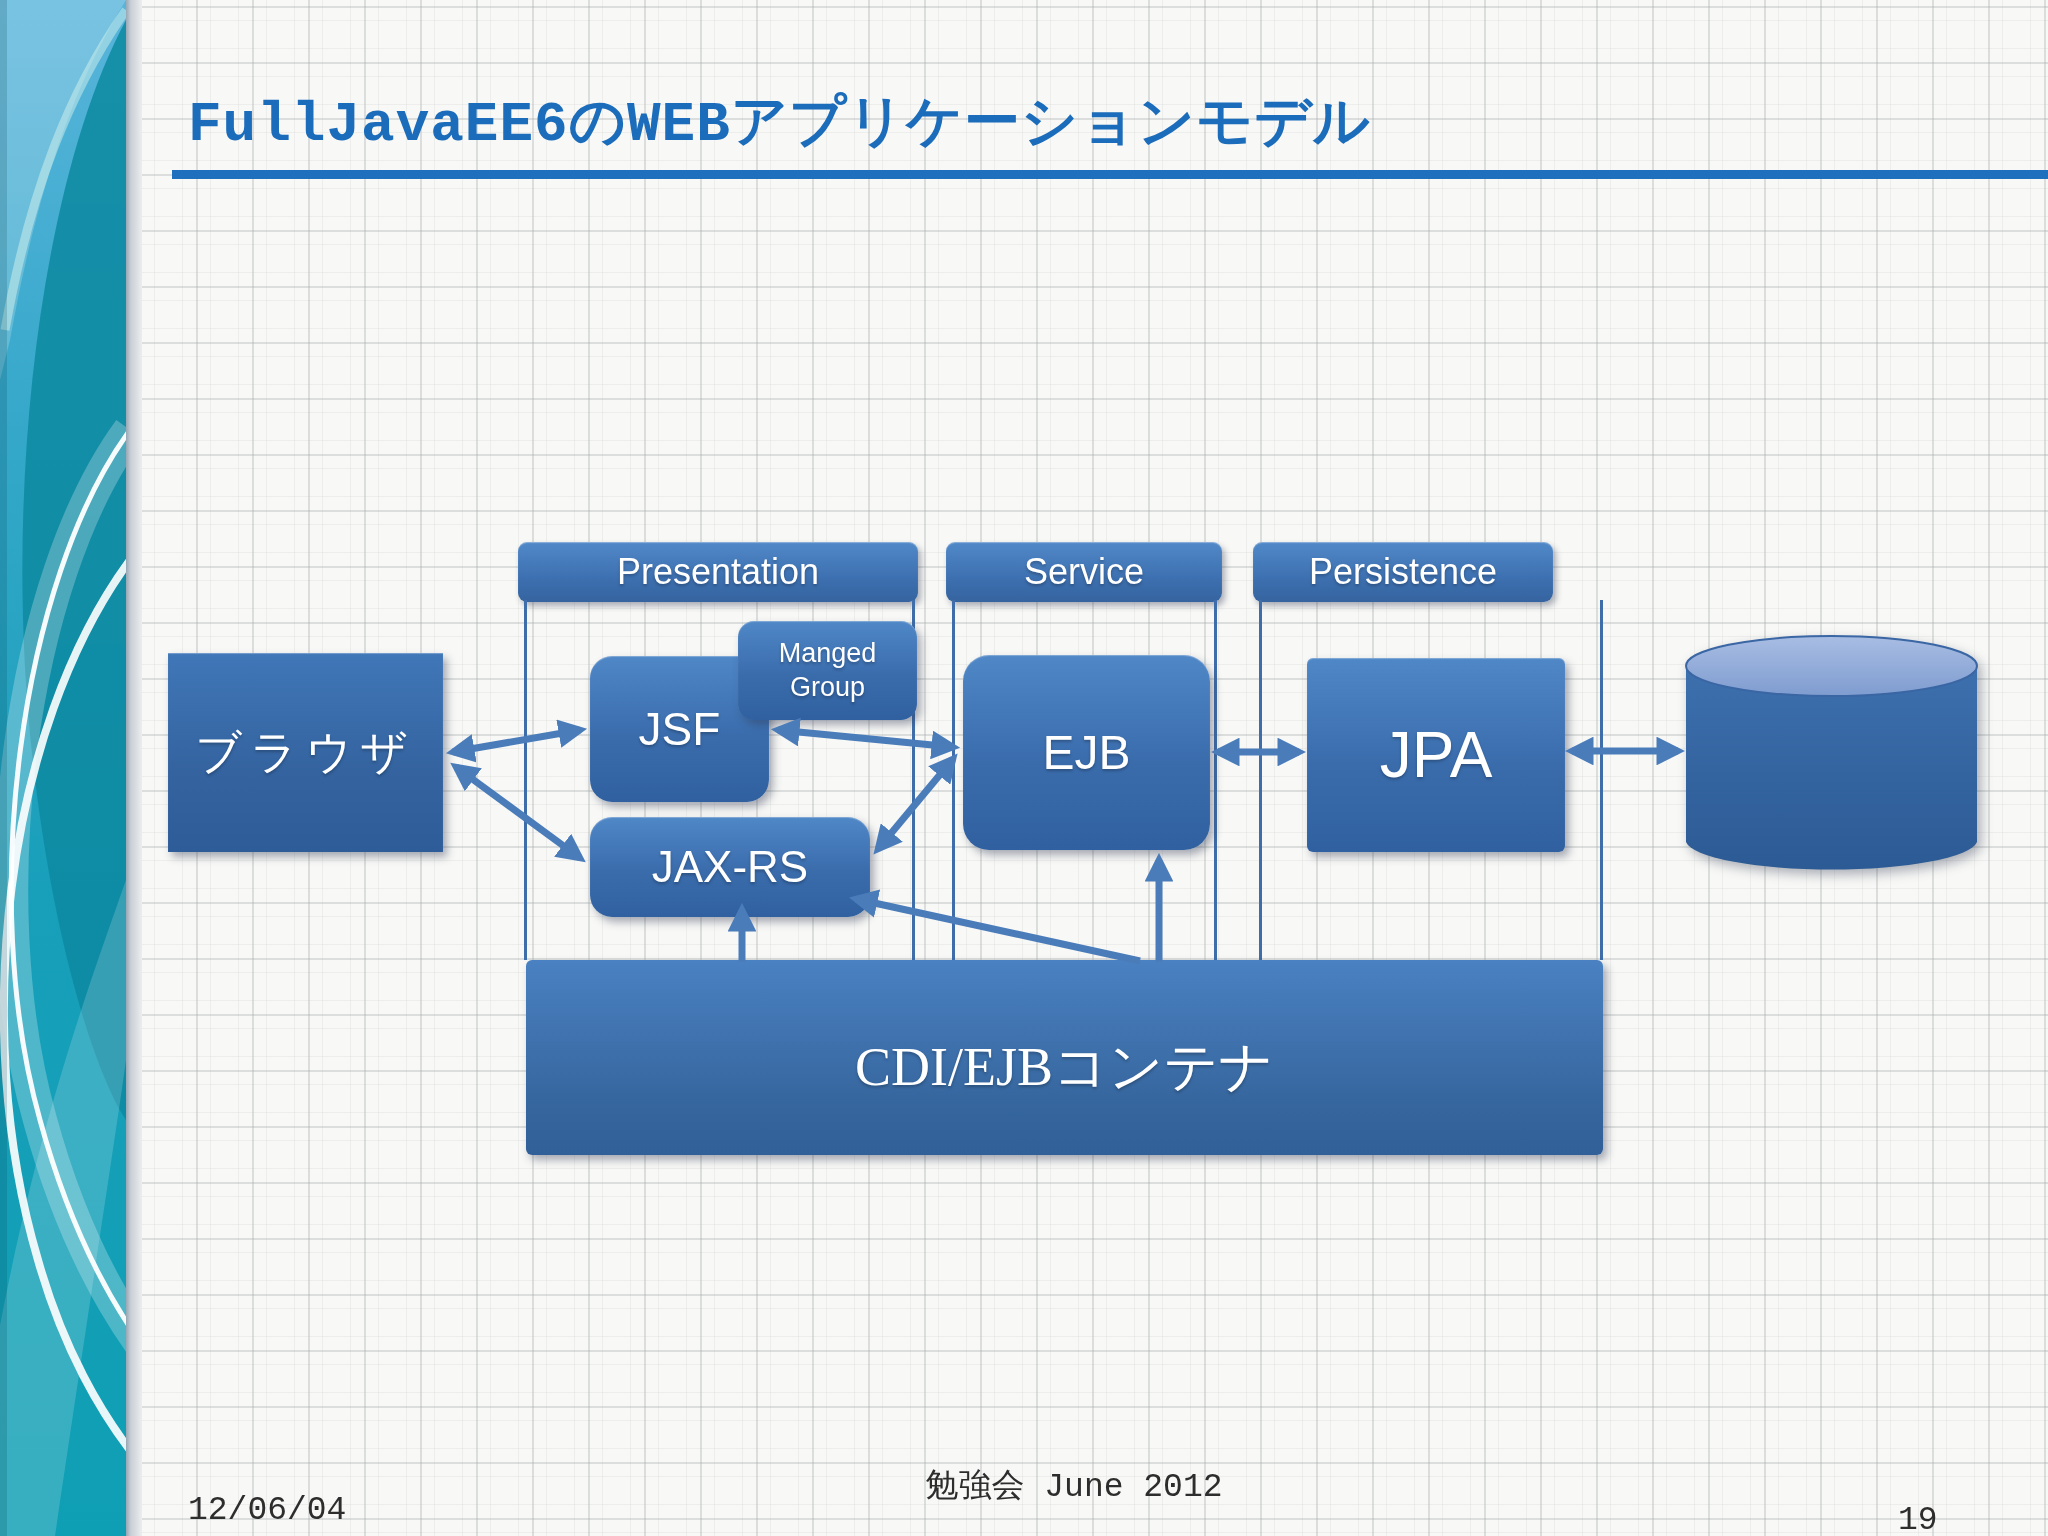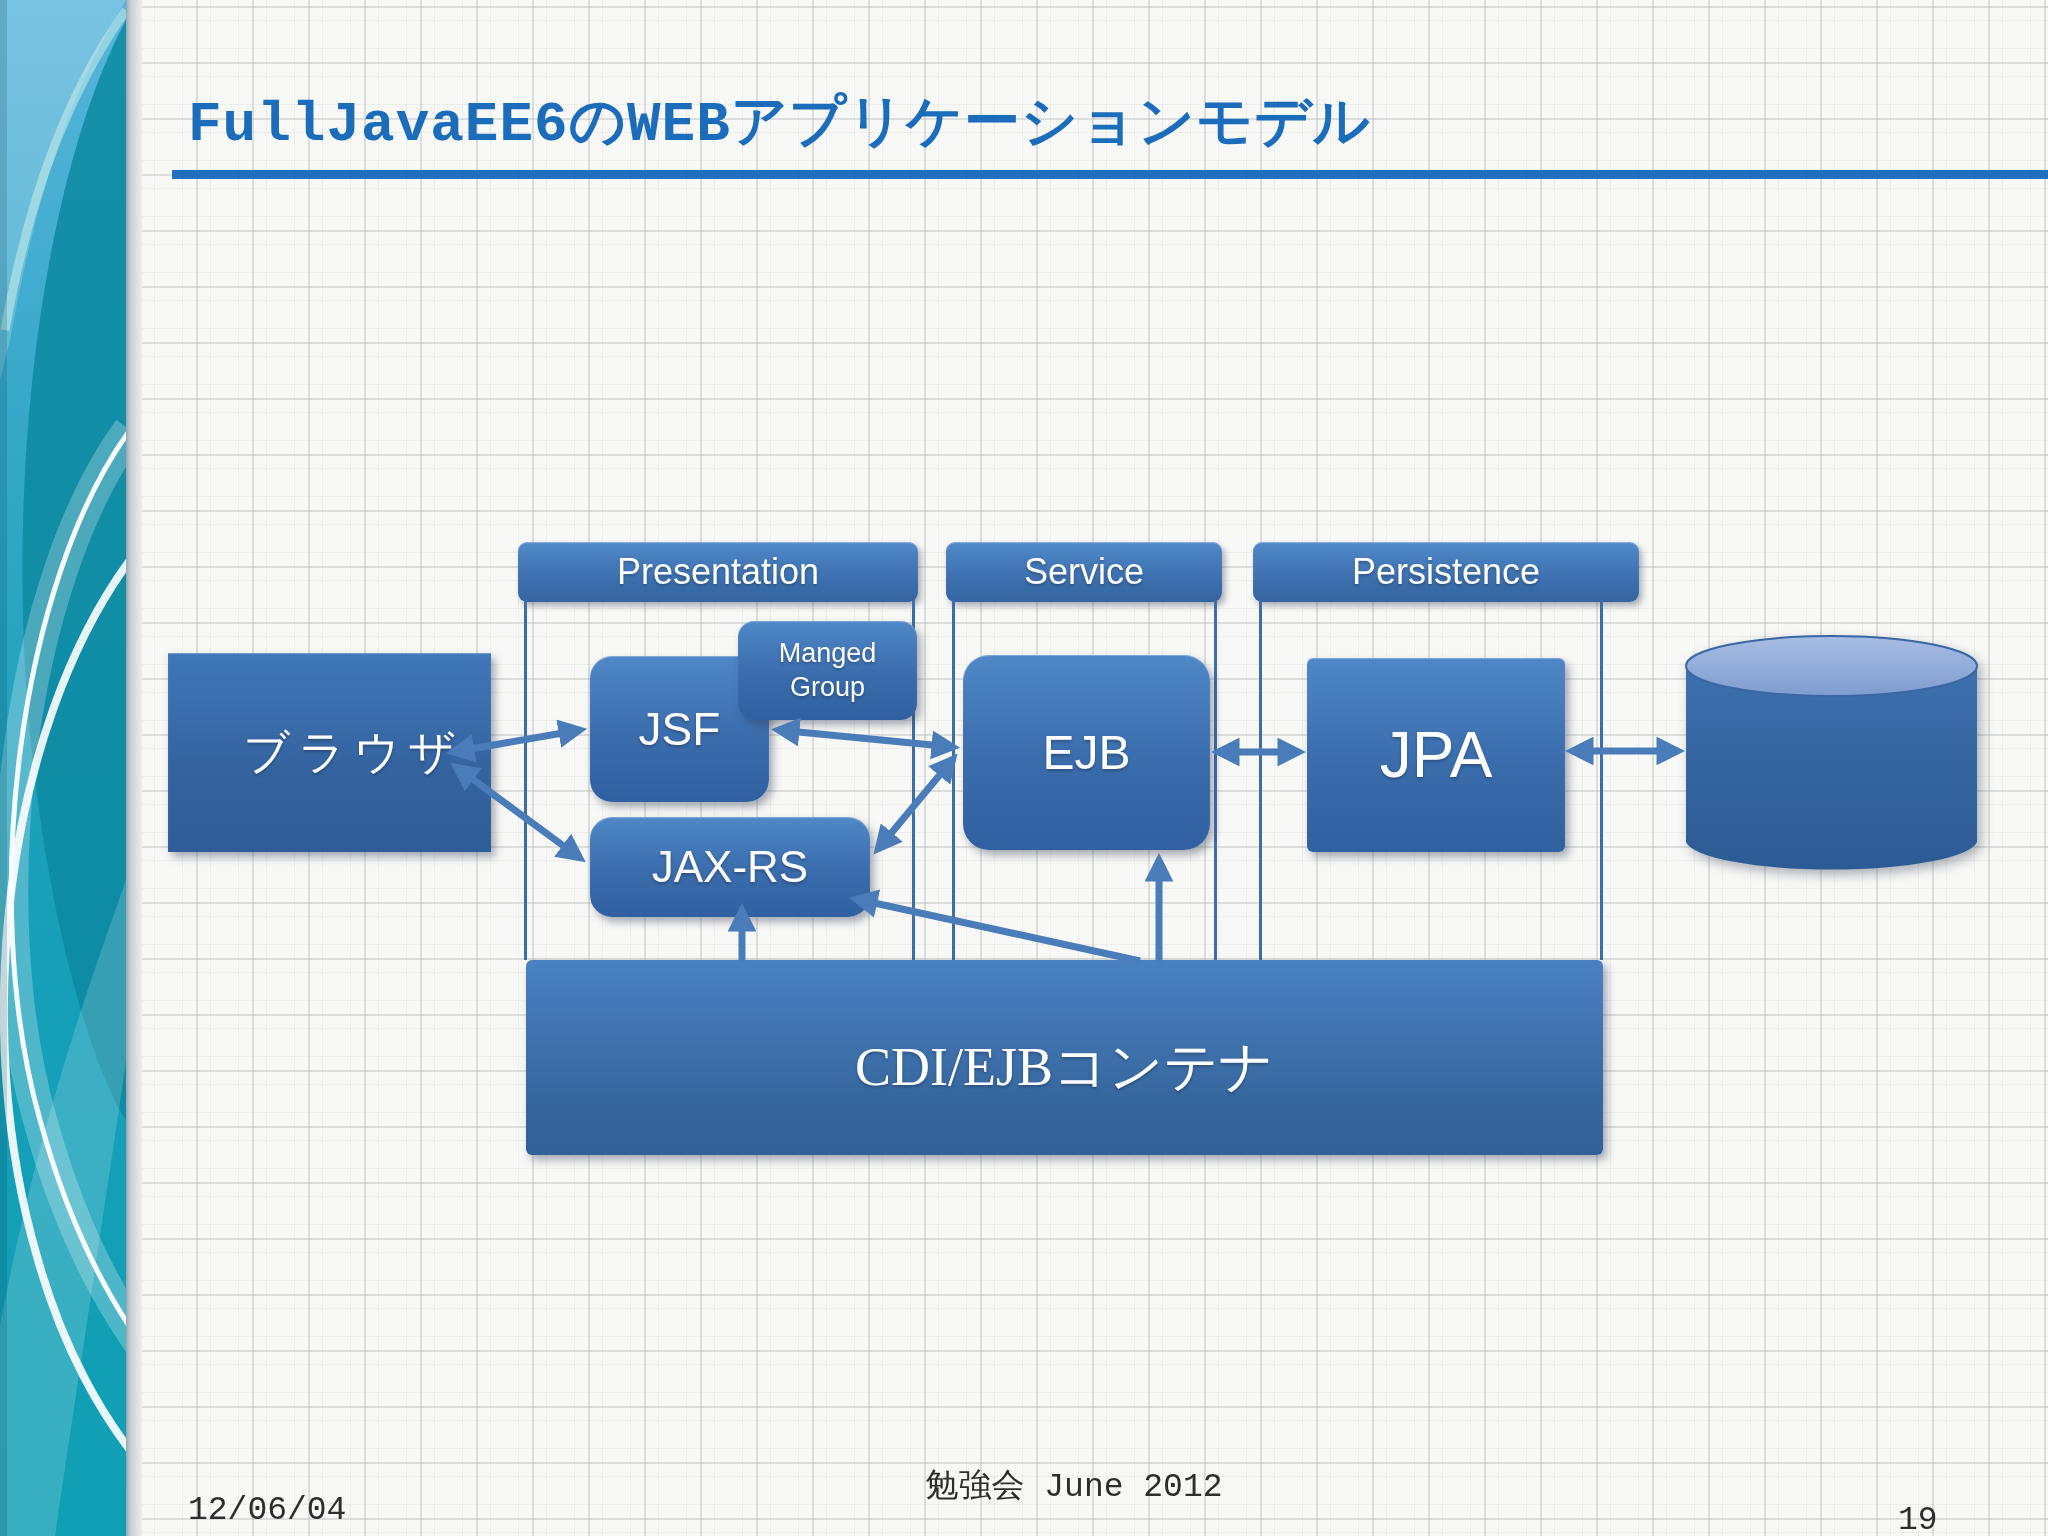--- a/index.html
+++ b/index.html
@@ -48,21 +48,21 @@
   }
   .vline{position:absolute;top:600px;height:360px;width:3px;background:#3e6da9;}
   .node{
     position:absolute;color:#fff;display:flex;align-items:center;justify-content:center;
     background:linear-gradient(180deg,#4f87c7 0%,#3a6cac 55%,#30609f 100%);
     box-shadow:4px 5px 8px rgba(50,60,85,.42), inset 0 1px 1px rgba(255,255,255,.3);
     text-shadow:0 2px 3px rgba(0,0,0,.25);
   }
   .node-browser{left:168px;top:653px;width:275px;height:199px;border-radius:0;
     font-family:"Liberation Serif","DejaVu Serif",serif;font-size:46px;letter-spacing:8px;
-    background:linear-gradient(180deg,#4077b8 0%,#34639f 60%,#2d5c99 100%);padding-left:48px;}
+    background:linear-gradient(180deg,#4077b8 0%,#34639f 60%,#2d5c99 100%);}
   .node-jsf{left:590px;top:656px;width:179px;height:146px;border-radius:22px;font-size:46px;z-index:2;}
   .node-mbean{left:738px;top:621px;width:179px;height:99px;border-radius:16px;font-size:27px;
     line-height:1.25;text-align:center;flex-direction:column;z-index:3;}
   .node-jaxrs{left:590px;top:817px;width:280px;height:100px;border-radius:22px;font-size:44px;z-index:2;}
   .node-ejb{left:963px;top:655px;width:247px;height:195px;border-radius:26px;font-size:48px;z-index:2;}
   .node-jpa{left:1307px;top:658px;width:258px;height:194px;border-radius:6px;font-size:64px;z-index:2;}
   .container-bar{
     position:absolute;left:526px;top:960px;width:1077px;height:195px;border-radius:6px;
     background:linear-gradient(180deg,#4a81c2 0%,#37679f 70%,#315f98 100%);
     box-shadow:4px 5px 8px rgba(50,60,85,.42);
@@ -115,21 +115,21 @@
 
 <div class="page-title">FullJavaEE6のWEBアプリケーションモデル</div>
 <div class="title-underline"></div>
 
 <div class="hdr" style="left:518px;top:542px;width:400px;">
   <span>Presentation</span>
 </div>
 <div class="hdr" style="left:946px;top:542px;width:276px;">
   <span>Service</span>
 </div>
-<div class="hdr" style="left:1253px;top:542px;width:386px;">
+<div class="hdr" style="left:1253px;top:542px;width:300px;">
   <span>Persistence</span>
 </div>
 
 <div class="vline" style="left:524px;"></div>
 <div class="vline" style="left:912px;"></div>
 <div class="vline" style="left:952px;"></div>
 <div class="vline" style="left:1214px;"></div>
 <div class="vline" style="left:1259px;"></div>
 <div class="vline" style="left:1600px;"></div>
 

